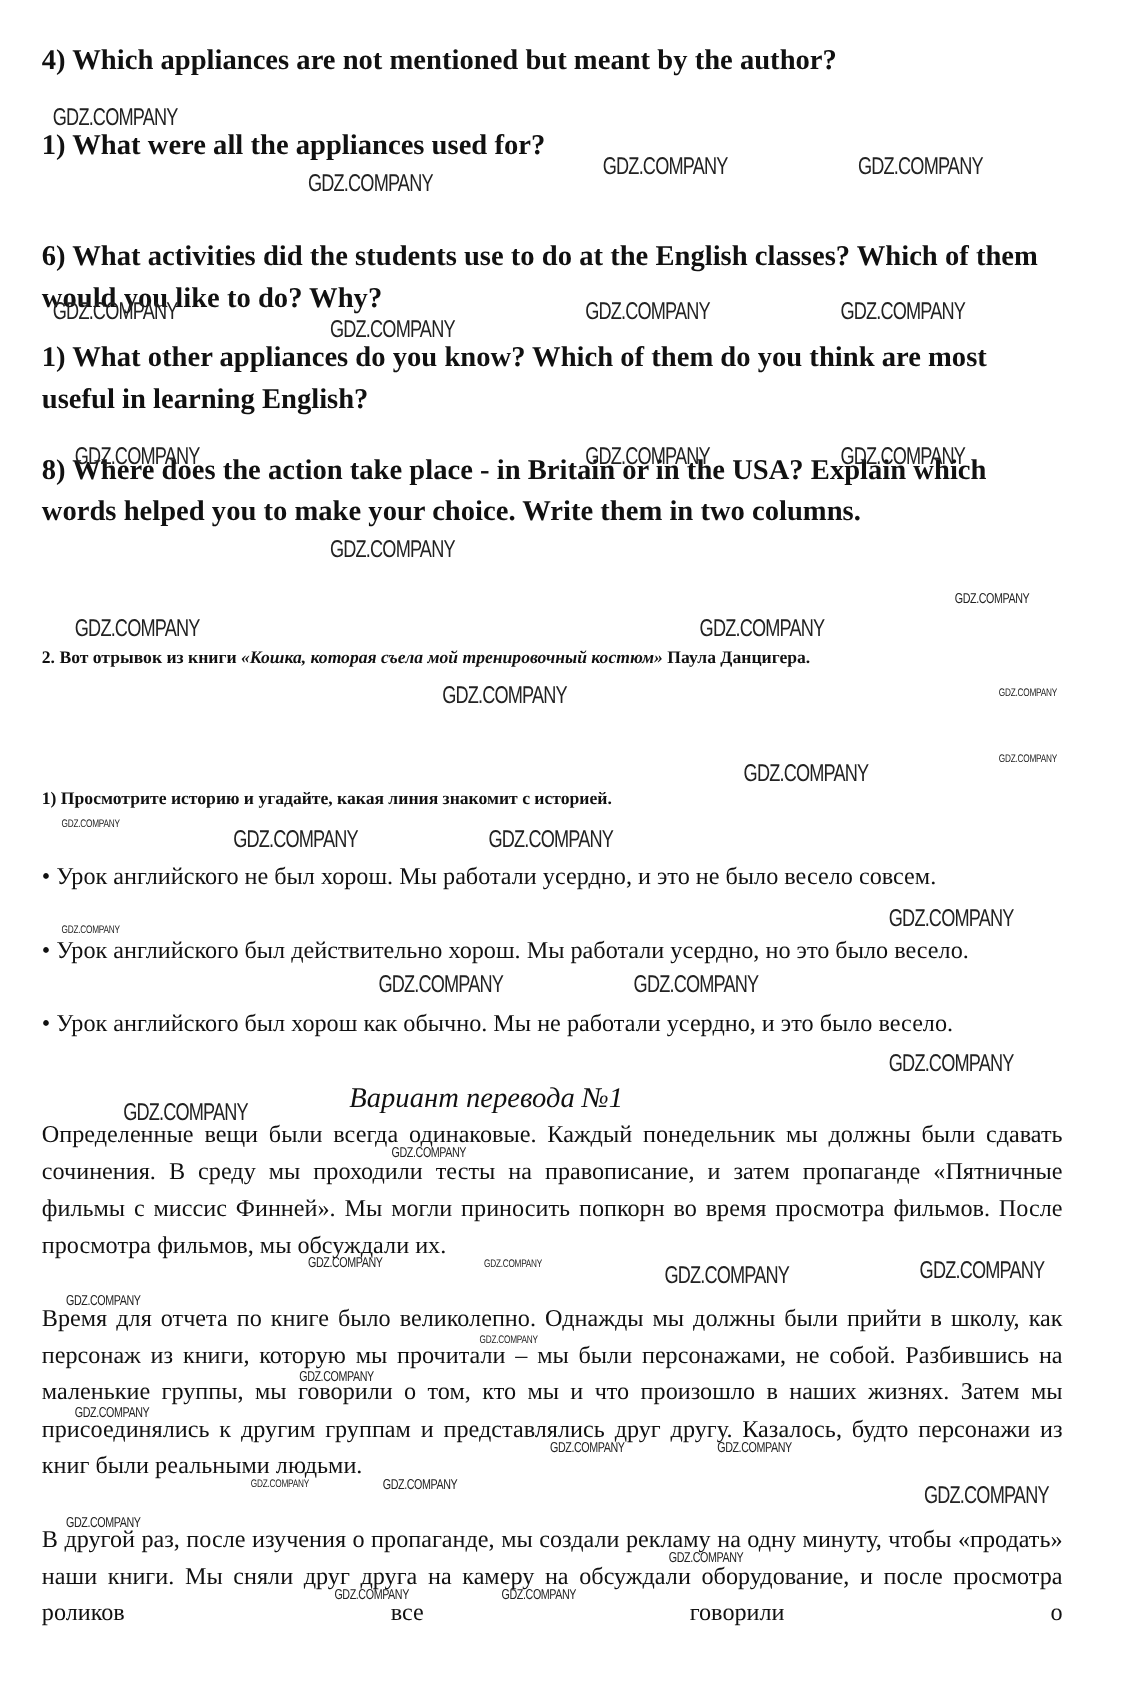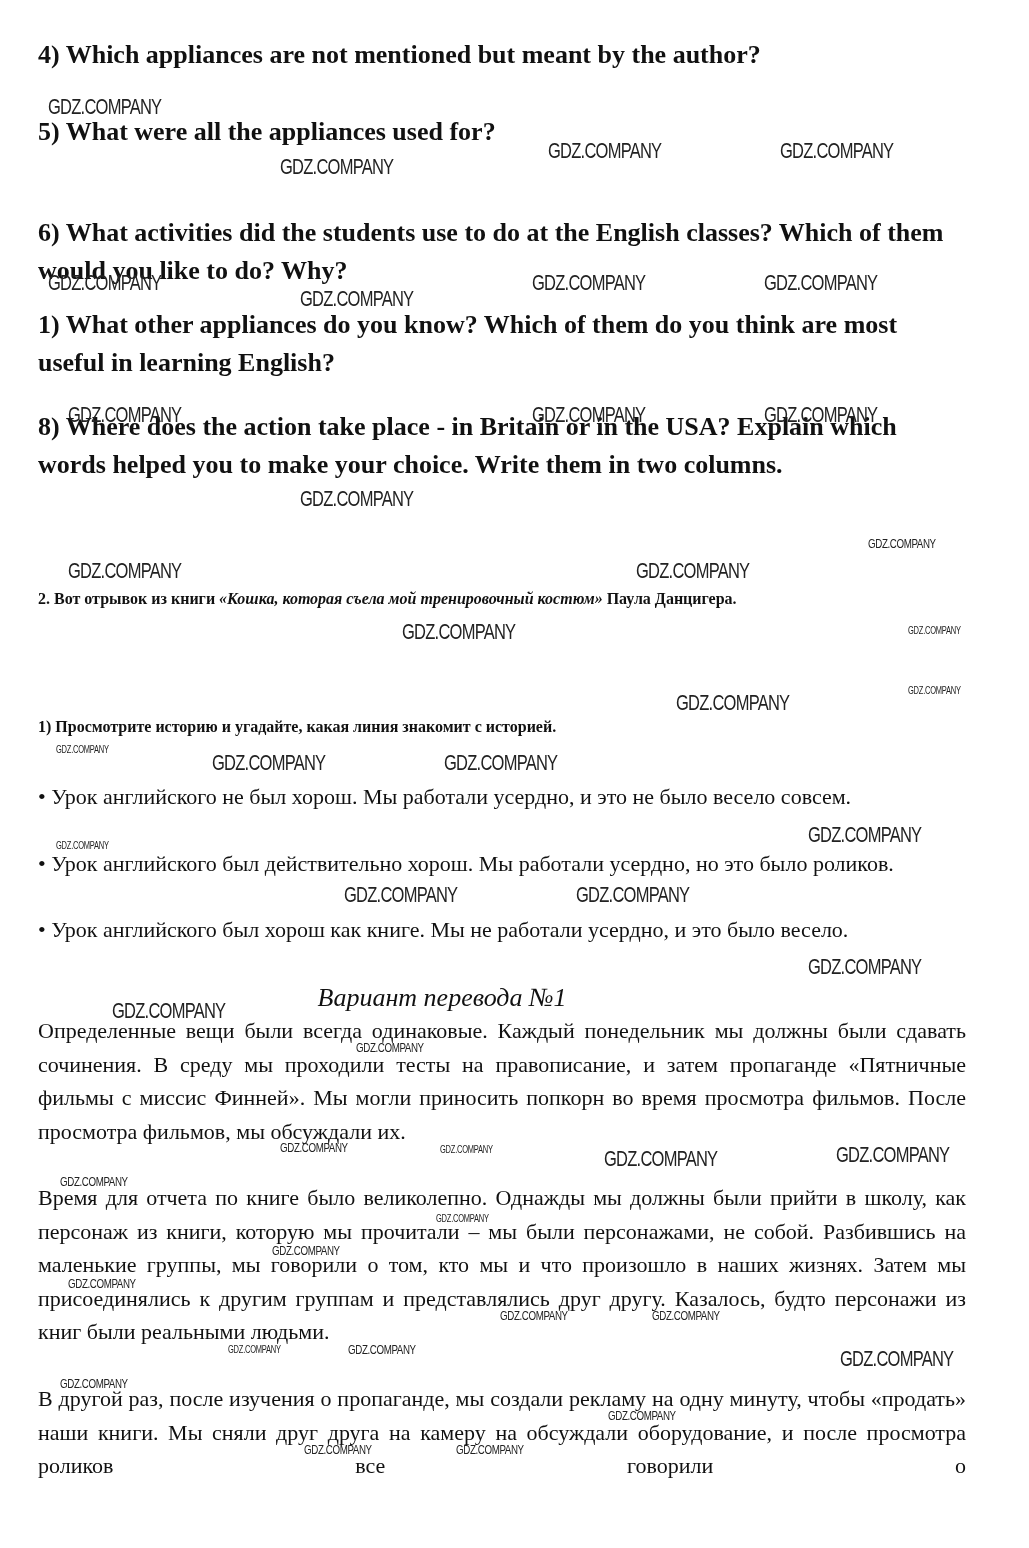--- a/index.html
+++ b/index.html
@@ -13,34 +13,34 @@
   .wm { position: absolute; font-family: "Liberation Sans", "DejaVu Sans", sans-serif; color: #222;
         font-size: 22px; letter-spacing: -1px; transform: scaleX(0.75); transform-origin: left top; white-space: nowrap; font-weight: normal; }
   .wm.s { font-size: 13px; letter-spacing: -0.5px; }
   .wm.xs { font-size: 10px; letter-spacing: -0.3px; }
   i { font-style: italic; }
 </style>
 </head>
 <body>
 
 <div class="q" style="top:36px;">4) Which appliances are not mentioned but meant by the author?</div>
-<div class="q" style="top:113px;">5) What were all the appliances used for?</div>
+<div class="q" style="top:113px;">1) What were all the appliances used for?</div>
 <div class="q" style="top:190px;margin-top:24px;">6) What activities did the students use to do at the English classes? Which of them would you like to do? Why?</div>
 <div class="q" style="top:306px;">1) What other appliances do you know? Which of them do you think are most useful in learning English?</div>
 <div class="q" style="top:408px;">8) Where does the action take place - in Britain or in the USA? Explain which words helped you to make your choice. Write them in two columns.</div>
 
 <div class="ru-b" style="top:579px; text-align:left;">
   <span>2. Вот отрывок из книги </span><i>«Кошка, которая съела мой тренировочный костюм»</i><span> Паула Данцигера.</span>
 </div>
 
 <div class="ru-b" style="top:710px; line-height:34px;">1) Просмотрите историю и угадайте, какая линия знакомит с историей.</div>
 
 <div class="para" style="top:780px;">• Урок английского не был хорош. Мы работали усердно, и это не было весело совсем.</div>
-<div class="para" style="top:847px;">• Урок английского был действительно хорош. Мы работали усердно, но это было роликов.</div>
-<div class="para" style="top:913px;">• Урок английского был хорош как книге. Мы не работали усердно, и это было весело.</div>
+<div class="para" style="top:847px;">• Урок английского был действительно хорош. Мы работали усердно, но это было весело.</div>
+<div class="para" style="top:913px;">• Урок английского был хорош как обычно. Мы не работали усердно, и это было весело.</div>
 
 <div class="center-it" style="top:981px;">Вариант перевода №1</div>
 
 <div class="para" style="top:1014px;">Определенные вещи были всегда одинаковые. Каждый понедельник мы должны были сдавать сочинения. В среду мы проходили тесты на правописание, и затем пропаганде «Пятничные фильмы с миссис Финней». Мы могли приносить попкорн во время просмотра фильмов. После просмотра фильмов, мы обсуждали их.</div>
 <div class="para" style="top:1181px;">Время для отчета по книге было великолепно. Однажды мы должны были прийти в школу, как персонаж из книги, которую мы прочитали – мы были персонажами, не собой. Разбившись на маленькие группы, мы говорили о том, кто мы и что произошло в наших жизнях. Затем мы присоединялись к другим группам и представлялись друг другу. Казалось, будто персонажи из книг были реальными людьми.</div>
 <div class="para full-last" style="top:1382px;">В другой раз, после изучения о пропаганде, мы создали рекламу на одну минуту, чтобы «продать» наши книги. Мы сняли друг друга на камеру на обсуждали оборудование, и после просмотра роликов все говорили о</div>
 
 <span class="wm" style="left:48px; top:94px;">GDZ.COMPANY</span>
 <span class="wm" style="left:280px; top:154px;">GDZ.COMPANY</span>
 <span class="wm" style="left:548px; top:138px;">GDZ.COMPANY</span>

